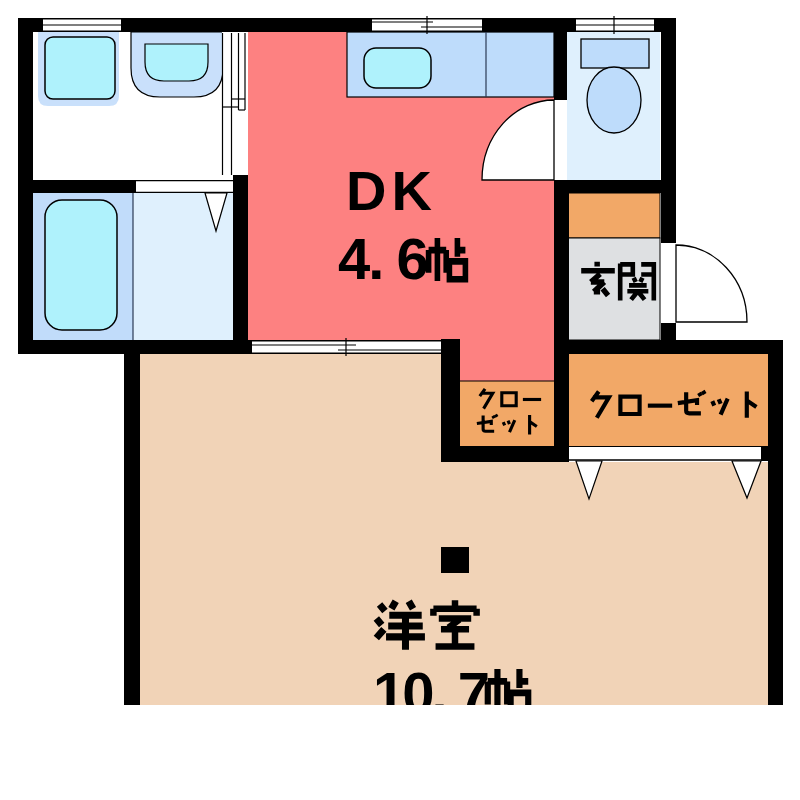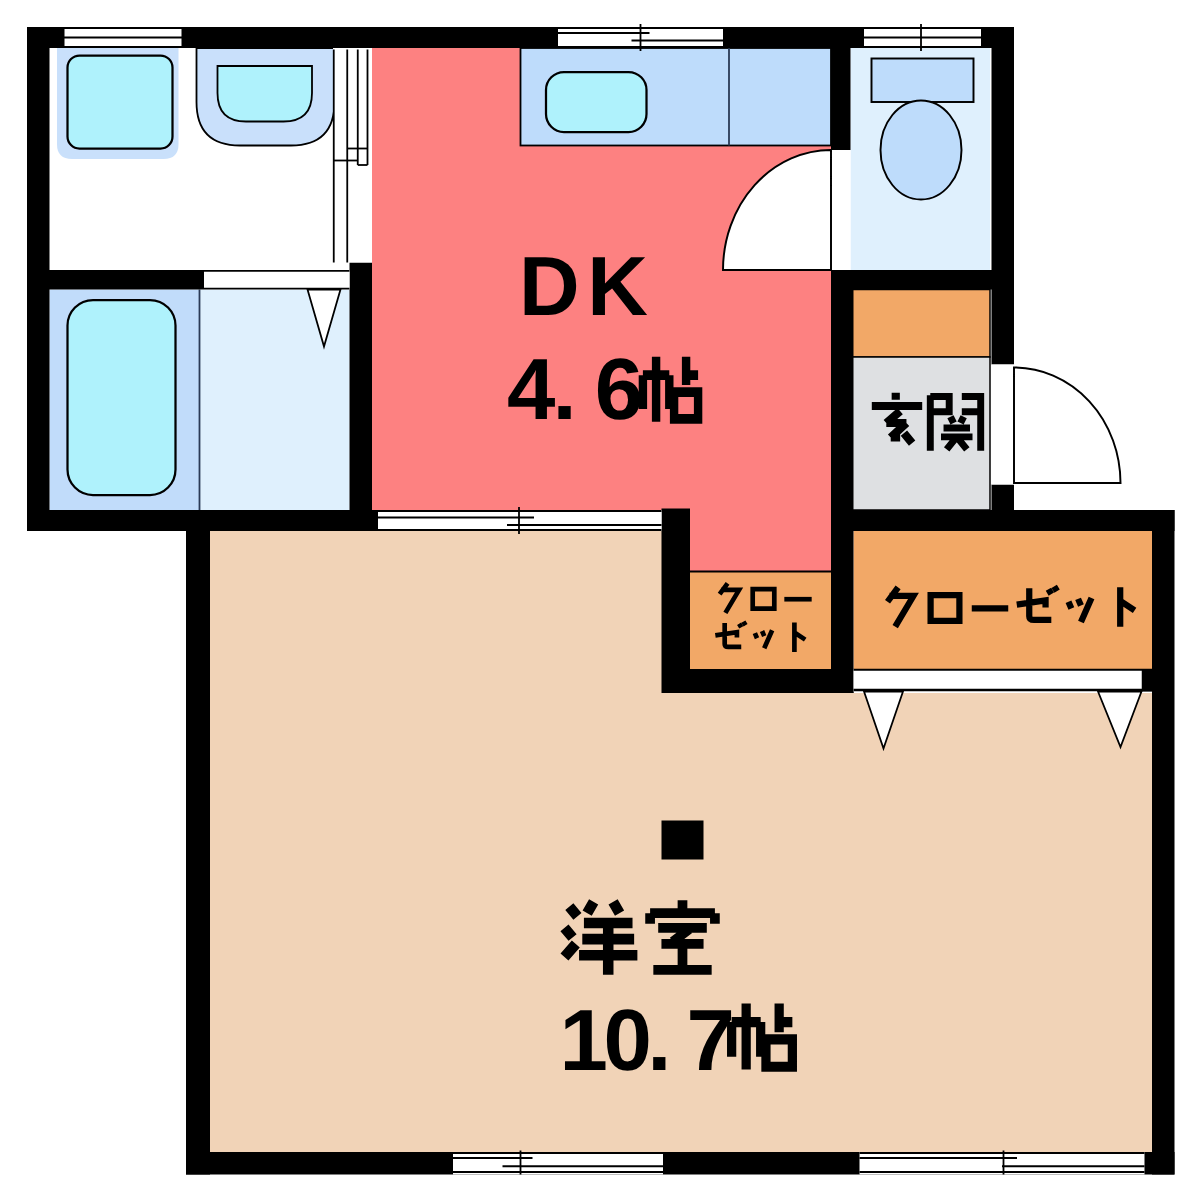--- a/index.html
+++ b/index.html
@@ -1,16 +1,16 @@
 <!DOCTYPE html>
 <html><head>
 <meta charset="utf-8">
 <style>
   html,body{margin:0;padding:0;background:#ffffff;}
-  .wrap{width:800px;height:800px;position:relative;}
+  .wrap{width:800px;height:705px;position:relative;}
   text{font-family:"Liberation Sans", sans-serif;font-weight:bold;fill:#000;}
 </style>
 </head>
 <body>
 <div class="wrap">
 <svg width="800" height="800" viewBox="0 0 800 800" xmlns="http://www.w3.org/2000/svg">
 <defs>
   <g id="g-jo" stroke="#000" fill="none" stroke-width="14">
     <path d="M4,30 H48 M4,30 V78 M48,30 V78 M26,4 V96 M76,4 V44 M76,30 H96 M56,54 H96 V92 H56 Z"></path>
   </g>

